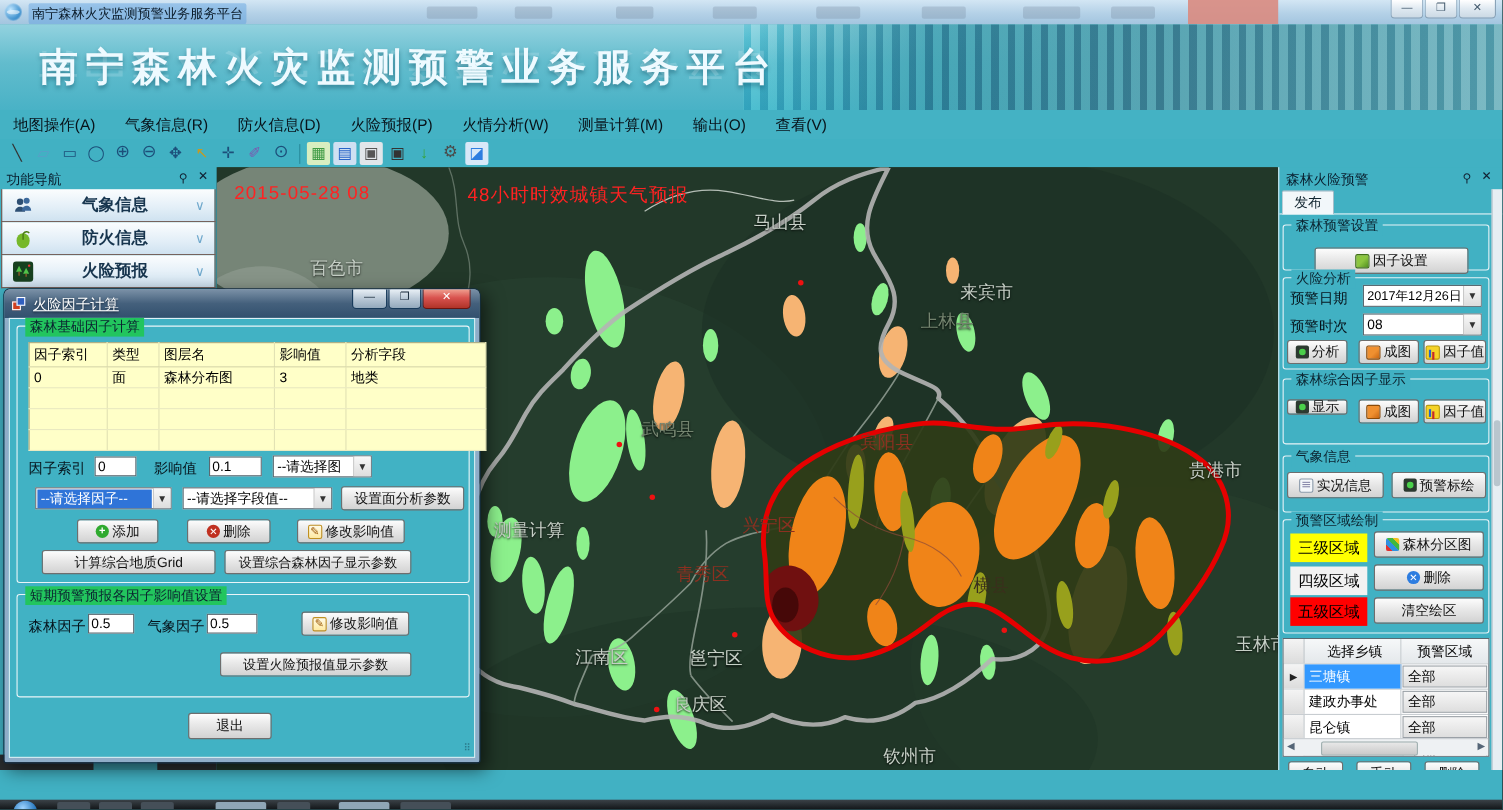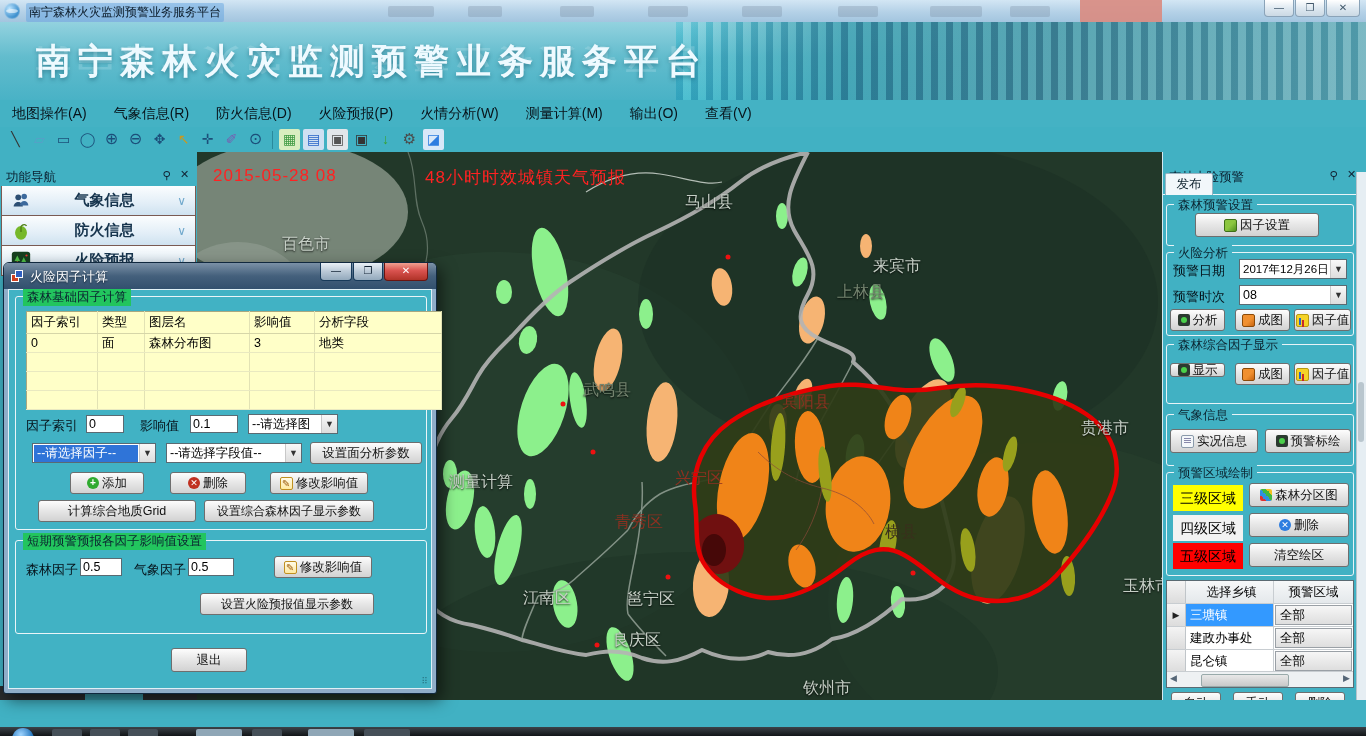--- a/index.html
+++ b/index.html
@@ -37,21 +37,21 @@
     display:flex;align-items:center;gap:27px;padding-left:12px;box-sizing:border-box;font-size:14px;color:#08131a;}
   .menu-item{cursor:default;}
   #toolbar{position:absolute;left:0;top:127px;width:1366px;height:25px;background:#41b1c3;
     display:flex;align-items:center;gap:3px;padding-left:5px;box-sizing:border-box;}
   .ticon{width:21px;height:21px;font-size:14px;line-height:20px;text-align:center;color:#1c4f7a;border-radius:2px;}
   .tsep{width:1px;height:18px;background:#2a8a9c;margin:0 3px;}
   
   #content{position:absolute;left:0;top:152px;width:1366px;height:548px;}
   
   #left-panel{position:absolute;left:0;top:0;width:197px;height:548px;background:#41b1c3;border-right:1px solid #2f93a5;}
-  .pane-header{height:20px;font-size:12.5px;color:#0a2030;padding:3px 6px 0;box-sizing:border-box;position:relative;margin-top:14px;}
+  .pane-header{height:20px;font-size:12.5px;color:#0a2030;padding:3px 6px 0;box-sizing:border-box;position:relative;}
   .pane-pin{position:absolute;top:3px;font-size:11px;color:#123;width:13px;text-align:center;}
   .pane-x{position:absolute;top:2px;font-size:11px;color:#123;width:13px;text-align:center;}
   #left-panel .pane-pin{right:24px;} #left-panel .pane-x{right:6px;}
   .nav-item{position:relative;height:29px;margin:0 1px;border:1px solid #7a5a52;border-top:none;
     background:linear-gradient(180deg,#fbfdfe,#e2eef7 60%,#cfe2f0);display:flex;align-items:center;}
   .nav-item:first-of-type{border-top:1px solid #7a5a52;}
   .nav-icon{width:22px;height:22px;margin-left:8px;}
   .nav-label{flex:1;text-align:center;font-size:15px;font-weight:bold;color:#17354e;}
   .nav-chev{margin-right:9px;color:#6fa8cc;font-size:12px;}
   
@@ -106,21 +106,21 @@
   #rp-scroll .thumb{position:absolute;left:1px;top:210px;width:6px;height:60px;background:#b9c6ce;border-radius:3px;}
   
   #dialog{position:absolute;left:3px;top:110px;width:434px;height:432px;border:1px solid #10283e;border-radius:6px 6px 3px 3px;
     background:linear-gradient(180deg,#b9d0e4,#8fadc8 30px,#8fadc8);box-shadow:4px 6px 16px rgba(0,0,0,.55);box-sizing:border-box;}
   .dlg-title{position:absolute;left:0;top:0;width:100%;height:26px;border-radius:5px 5px 0 0;
     background:linear-gradient(180deg,#7b91a7,#44607c 50%,#32506e);}
   .dlg-ticon{position:absolute;left:7px;top:7px;width:12px;height:12px;}
   .dlg-ticon i{position:absolute;width:6px;height:6px;border:1px solid #fff;display:block;}
   .dlg-ticon i:first-child{left:0;top:4px;background:#d04020;}
   .dlg-ticon i:last-child{left:4px;top:0;background:#3060c0;}
-  .dlg-text{position:absolute;left:26px;top:5px;font-size:13px;color:#fff;text-shadow:0 1px 2px #123;}
+  .dlg-text{position:absolute;left:26px;top:5px;font-size:13px;color:#fff;text-shadow:0 1px 2px #123;text-decoration:underline;}
   .dlg-btns{position:absolute;right:8px;top:0;display:flex;}
   .dlg-btn{height:17px;border:1px solid #173a5a;border-top:none;border-radius:0 0 4px 4px;margin-left:1px;
     background:linear-gradient(#e9f0f6,#b9c8d6 50%,#93a9bc);font-size:10px;color:#123;text-align:center;line-height:15px;}
   .dlg-close{background:linear-gradient(#f0a090,#d9534f 45%,#b03328)!important;color:#fff!important;border-color:#6a1410!important;}
   .dlg-body{position:absolute;left:4px;top:26px;width:424px;height:400px;background:#41b2c4;
     border:1px solid #dff0f6;box-sizing:border-box;}
   .dlg-grp{position:absolute;left:6px;width:410px;border:1px solid #e9f5f8;border-radius:3px;}
   .dlg-grp .grp-title{background:#22c55e;}
   #factor-table{position:absolute;left:10px;top:14px;width:392px;height:96px;border-collapse:collapse;
     background:#ffffc8;border:1px solid #a8a880;table-layout:fixed;font-size:12.5px;}
@@ -384,21 +384,21 @@
         <span>森林火险预警</span>
         <span class="pane-pin">⚲</span>
         <span class="pane-x">✕</span>
       </div>
       <div class="tabrow">
         <span class="tab">发布</span>
       </div>
 
       <div class="grp" style="top:52px;height:40px">
         <span class="grp-title">森林预警设置</span>
-        <span class="btn" style="position:absolute;left:28px;top:8px;width:124px;height:24px">
+        <span class="btn" style="position:absolute;left:28px;top:20px;width:140px;height:24px">
           <span class="icsq ic-mapgreen"></span>
           <span>因子设置</span>
         </span>
       </div>
 
       <div class="grp" style="top:100px;height:82px">
         <span class="grp-title">火险分析</span>
         <span class="fld-label" style="left:6px;top:9px">预警日期</span>
         <span class="combo" style="left:72px;top:6px;width:108px">
           <span class="ct" style="font-size:11.5px">2017年12月26日</span>

